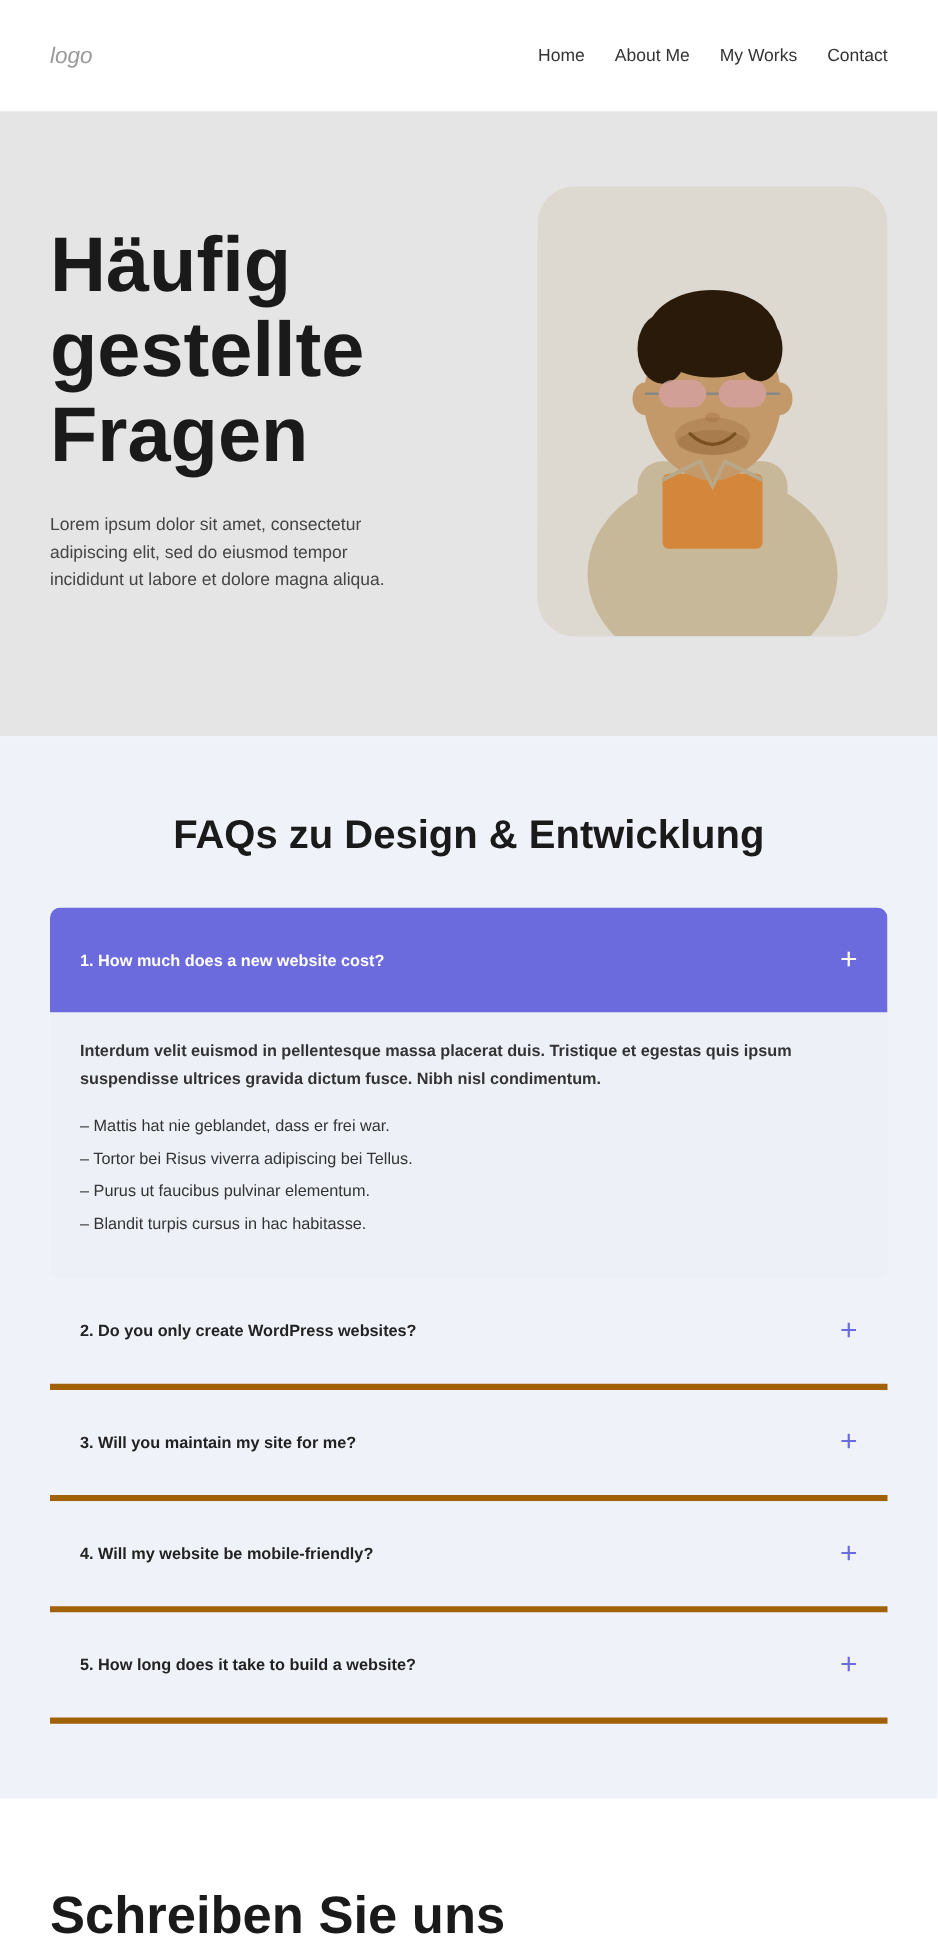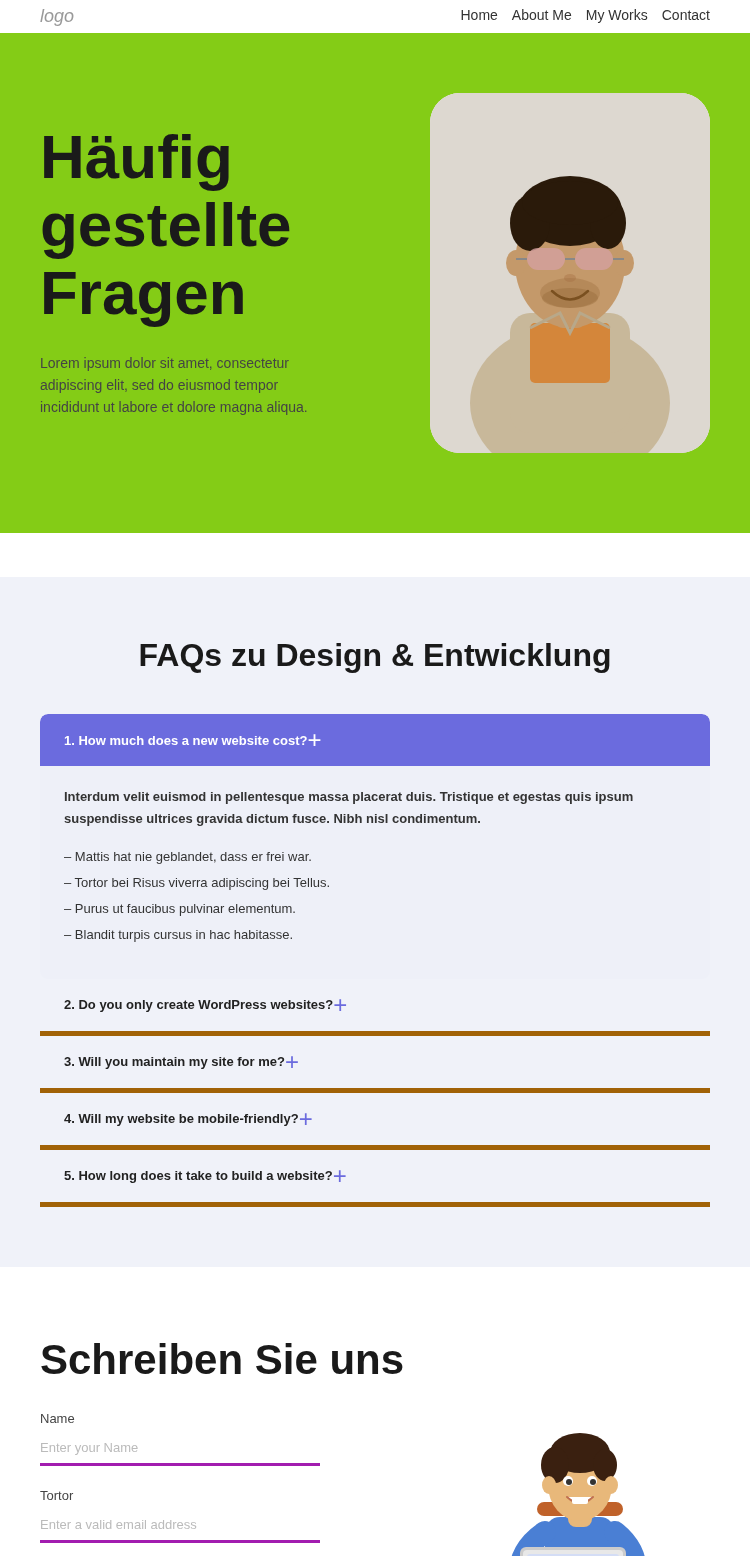--- a/index.html
+++ b/index.html
@@ -1,47 +1,48 @@
 <!DOCTYPE html>
 <html><head>
   <meta charset="utf-8">
   <style>
     * { margin: 0; padding: 0; box-sizing: border-box; }
     body { font-family: Arial, Helvetica, sans-serif; background: #fff; width: 750px; }
 
     
     nav {
       display: flex;
+      align-items: center;
       justify-content: space-between;
-      padding: 6px 40px;
+      padding: 34px 40px;
       background: #fff;
     }
     .nav-logo {
       font-size: 18px;
       color: #999;
       font-style: italic;
     }
     .nav-links {
       display: flex;
-      gap: 14px;
+      gap: 24px;
       list-style: none;
     }
     .nav-links a {
       text-decoration: none;
       color: #333;
       font-size: 14px;
     }
 
     
     .hero {
       display: flex;
       align-items: flex-start;
       padding: 60px 40px 40px 40px;
       gap: 20px;
-      background: #84cc16;
+      background: #e5e5e5;
       min-height: 500px;
     }
     .hero-text {
       flex: 1;
       padding-top: 30px;
     }
     .hero-title {
       font-size: 62px;
       font-weight: 900;
       line-height: 1.1;
@@ -61,21 +62,20 @@
     }
     .hero-credit a {
       color: #555;
       text-decoration: underline;
     }
 
     
     .faq-section {
       background: #f0f2f9;
       padding: 60px 40px;
-      margin-top: 44px;
     }
     .faq-title {
       text-align: center;
       font-size: 32px;
       font-weight: 700;
       color: #1a1a1a;
       margin-bottom: 40px;
     }
     .faq-list {
       list-style: none;
@@ -85,21 +85,22 @@
       background: #f0f2f9;
     }
     .faq-item:first-child {
       border-bottom: none;
       border-radius: 8px;
       overflow: hidden;
     }
     .faq-question {
       display: flex;
       align-items: center;
-      padding: 14px 24px;
+      justify-content: space-between;
+      padding: 30px 24px;
       cursor: pointer;
       font-size: 13px;
       font-weight: 600;
       color: #222;
     }
     .faq-item.active .faq-question {
       background: #6b6bde;
       color: #fff;
       border-radius: 8px 8px 0 0;
     }

